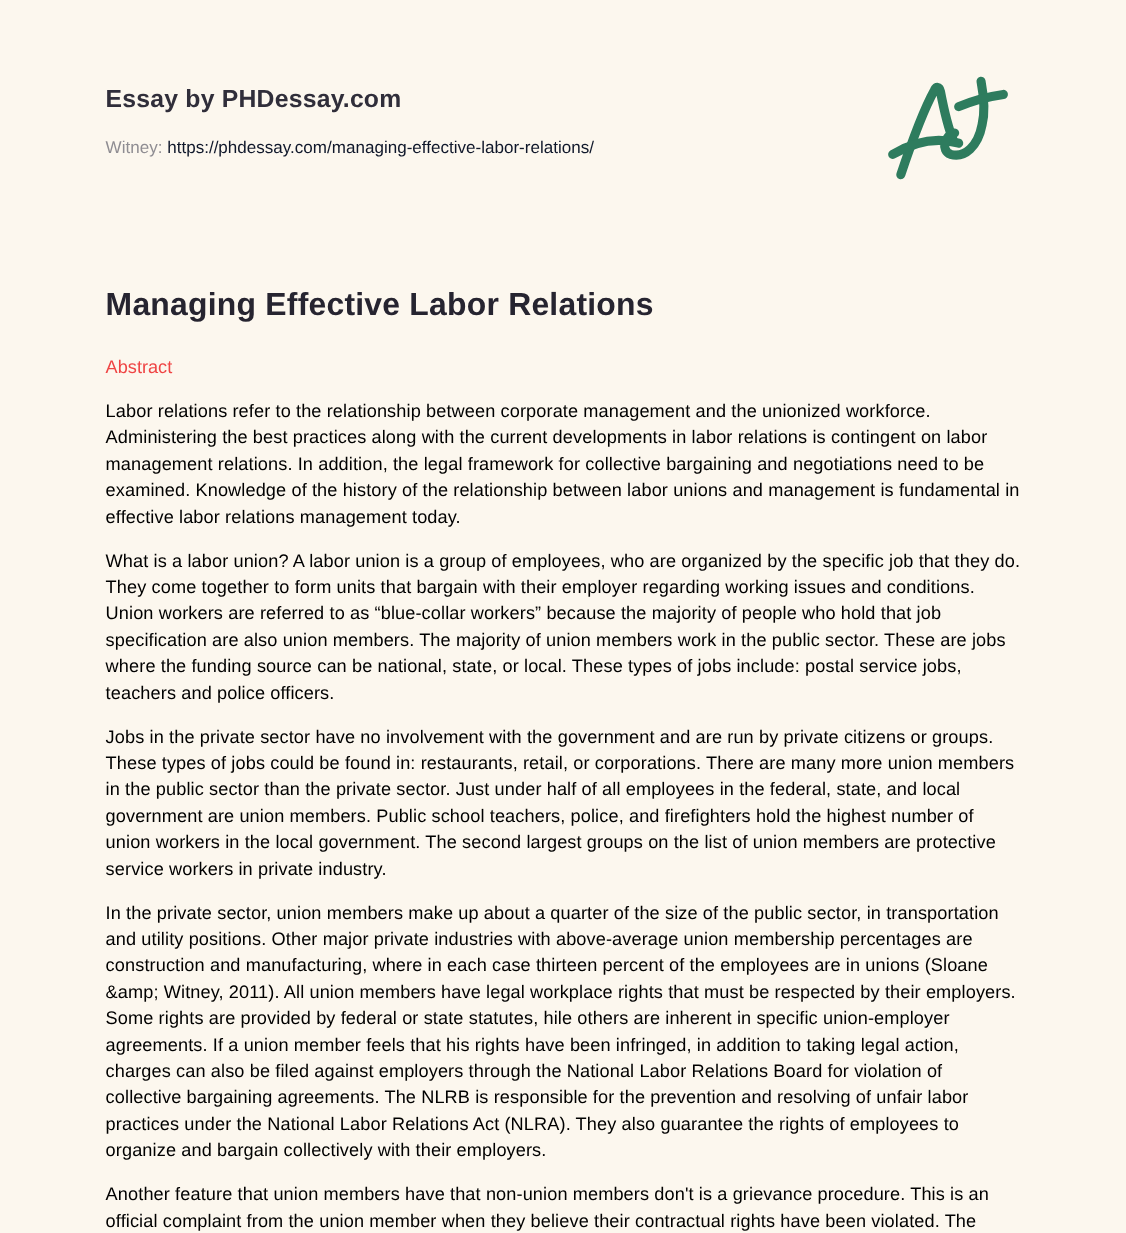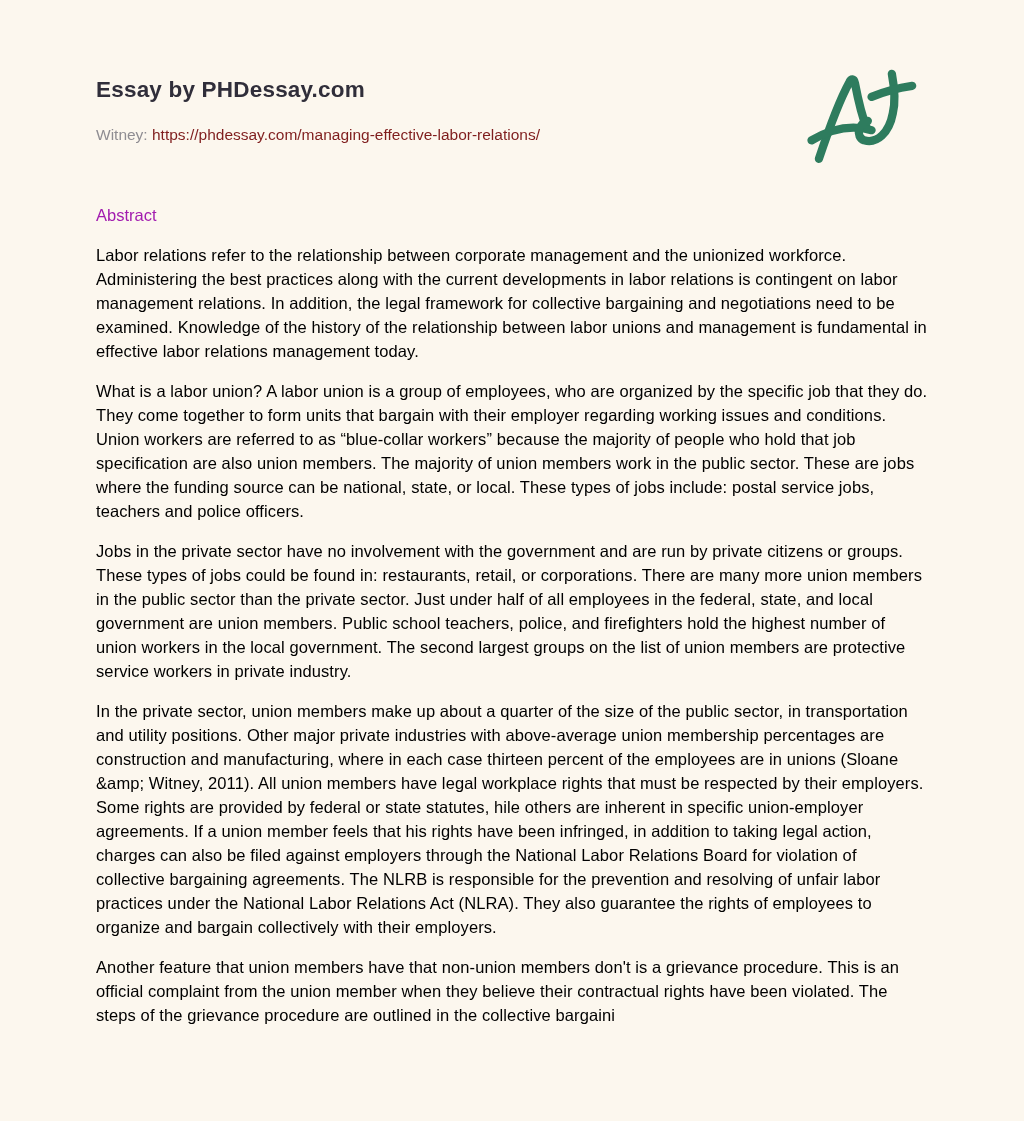--- a/index.html
+++ b/index.html
@@ -32,40 +32,40 @@
     letter-spacing: 0.2px;
     line-height: 1.2;
   }
   .source-line {
     margin-top: 23px;
     font-size: 15.5px;
     color: #8f8d92;
     line-height: 1.2;
   }
   .source-line a {
-    color: #7f1d1d;
+    color: #0f172a;
     text-decoration: none;
   }
   .logo {
     margin-top: -8px;
     margin-right: 2px;
     flex: 0 0 auto;
   }
   .article-title {
     margin-top: 82px;
     font-size: 29px;
     font-weight: 700;
     color: #262430;
     letter-spacing: 0.2px;
     line-height: 1.25;
   }
   .abstract-label {
     margin-top: 27px;
     font-size: 16.5px;
-    color: #a21caf;
+    color: #ef4444;
     line-height: 24px;
   }
   .article-body p {
     margin-top: 16px;
     font-size: 16.5px;
     color: #000000;
     line-height: 24px;
     letter-spacing: 0.1px;
   }
 </style>
@@ -89,20 +89,21 @@
           <g stroke="#2e7c5e" stroke-width="9" stroke-linecap="round" fill="none">
             <path d="M14 98 C26 62 37 33 47 15 C49 11 52 11 53 16 C57 37 61 53 66 65"></path>
             <path d="M6 78 C28 65 50 61 71 67"></path>
             <path d="M93 6 C96 22 97 37 94 49 C90 70 77 82 63 78 C53 74 57 59 67 57"></path>
             <path d="M71 31 C85 25 101 21 115 19"></path>
           </g>
         </svg>
       </div>
     </div>
 
+    <h1 class="article-title">Managing Effective Labor Relations</h1>
 
     <div class="abstract-label">Abstract</div>
 
     <div class="article-body">
       <p>Labor relations refer to the relationship between corporate management and the unionized workforce. Administering the best practices along with the current developments in labor relations is contingent on labor management relations. In addition, the legal framework for collective bargaining and negotiations need to be examined. Knowledge of the history of the relationship between labor unions and management is fundamental in effective labor relations management today.</p>
       <p>What is a labor union? A labor union is a group of employees, who are organized by the specific job that they do. They come together to form units that bargain with their employer regarding working issues and conditions. Union workers are referred to as “blue-collar workers” because the majority of people who hold that job specification are also union members. The majority of union members work in the public sector. These are jobs where the funding source can be national, state, or local. These types of jobs include: postal service jobs, teachers and police officers.</p>
       <p>Jobs in the private sector have no involvement with the government and are run by private citizens or groups. These types of jobs could be found in: restaurants, retail, or corporations. There are many more union members in the public sector than the private sector. Just under half of all employees in the federal, state, and local government are union members. Public school teachers, police, and firefighters hold the highest number of union workers in the local government. The second largest groups on the list of union members are protective service workers in private industry.</p>
       <p>In the private sector, union members make up about a quarter of the size of the public sector, in transportation and utility positions. Other major private industries with above-average union membership percentages are construction and manufacturing, where in each case thirteen percent of the employees are in unions (Sloane &amp;amp; Witney, 2011). All union members have legal workplace rights that must be respected by their employers. Some rights are provided by federal or state statutes, hile others are inherent in specific union-employer agreements. If a union member feels that his rights have been infringed, in addition to taking legal action, charges can also be filed against employers through the National Labor Relations Board for violation of collective bargaining agreements. The NLRB is responsible for the prevention and resolving of unfair labor practices under the National Labor Relations Act (NLRA). They also guarantee the rights of employees to organize and bargain collectively with their employers.</p>
       <p>Another feature that union members have that non-union members don't is a grievance procedure. This is an official complaint from the union member when they believe their contractual rights have been violated. The steps of the grievance procedure are outlined in the collective bargaini</p>
     </div>

